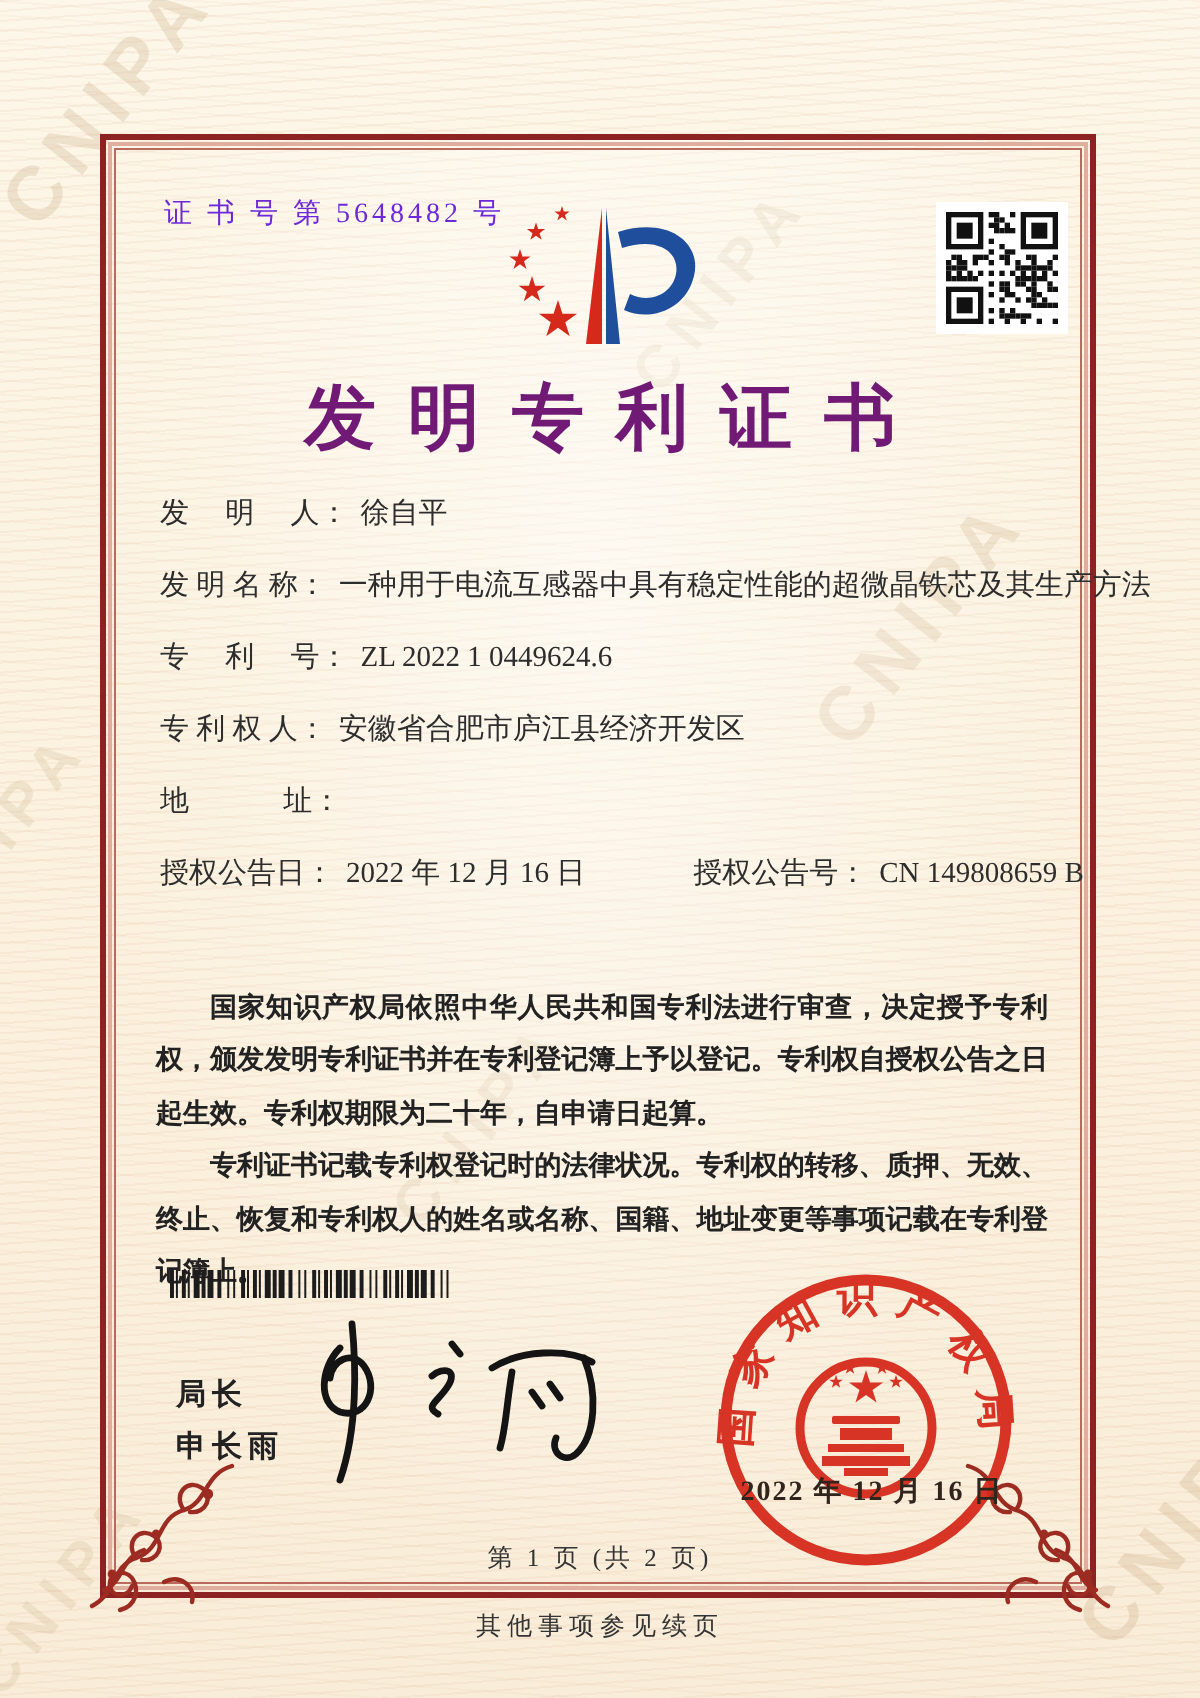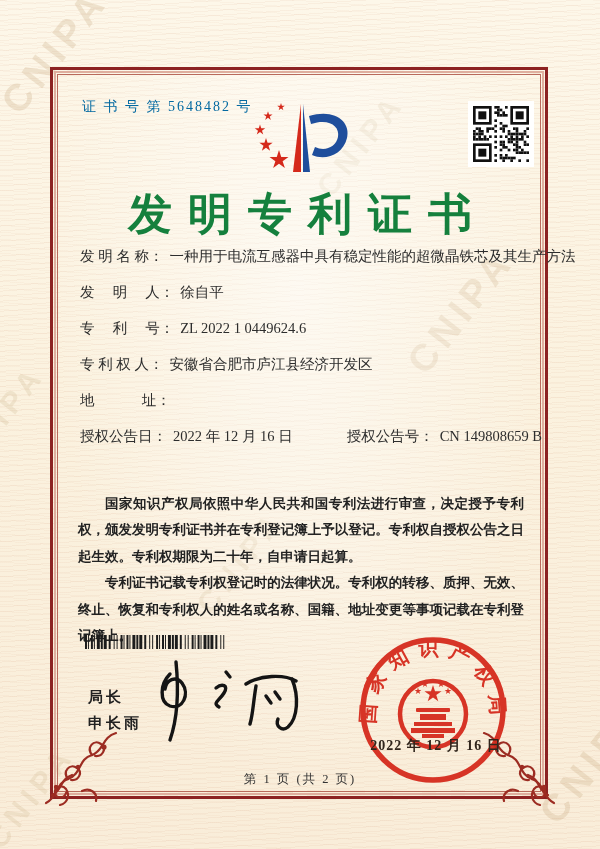--- a/index.html
+++ b/index.html
@@ -35,29 +35,29 @@
   .frame-inner2{
     position:absolute; inset:4px; border:1px solid #b96a5c; pointer-events:none;
   }
   .corner{ position:absolute; z-index:3; width:86px; height:86px; }
   .corner.bl{ left:38px; bottom:38px; }
   .corner.br{ right:38px; bottom:38px; transform:scaleX(-1); }
 
   
   .cert-no{
     position:absolute; left:82px; top:98px; font-size:14px; letter-spacing:2px;
-    color:#0369a1; z-index:4;
+    color:#6d28d9; z-index:4;
   }
   .logo{ position:absolute; left:233px; top:98px; width:140px; height:80px; z-index:4; }
   .qr{ position:absolute; left:468px; top:101px; width:66px; height:66px; background:#fff; padding:5px; z-index:4; }
   .qr svg{ width:100%; height:100%; display:block; }
   .title{
     position:absolute; left:0; right:0; top:185px; text-align:center;
-    font-size:44px; font-weight:700; letter-spacing:16px; text-indent:16px;
-    color:#15803d; z-index:4;
+    font-size:36px; font-weight:700; letter-spacing:16px; text-indent:16px;
+    color:#701a75; z-index:4;
   }
 
   
   .fields{ position:absolute; left:80px; top:247px; width:448px; z-index:4; }
   .frow{ display:flex; align-items:baseline; height:36px; font-size:14.5px; color:#2d2d2d; }
   .frow .lbl{ white-space:pre; }
   .frow .val{ margin-left:6px; white-space:nowrap; }
   .frow .pair2{ margin-left:54px; }
 
   
@@ -277,26 +277,26 @@
         <rect x="0" y="42" width="21" height="21" fill="#111"></rect>
         <rect x="3" y="45" width="15" height="15" fill="#fff"></rect>
         <rect x="6" y="48" width="9" height="9" fill="#111"></rect>
       </svg>
   </div>
 
   <div class="title">发明专利证书</div>
 
   <div class="fields">
     <div class="frow">
+      <span class="lbl">发　 明　 人：</span>
+      <span class="val">徐自平</span>
+    </div>
+    <div class="frow">
       <span class="lbl">发 明 名 称：</span>
       <span class="val">一种用于电流互感器中具有稳定性能的超微晶铁芯及其生产方法</span>
-    </div>
-    <div class="frow">
-      <span class="lbl">发　 明　 人：</span>
-      <span class="val">徐自平</span>
     </div>
     <div class="frow">
       <span class="lbl">专　 利　 号：</span>
       <span class="val">ZL 2022 1 0449624.6</span>
     </div>
     <div class="frow">
       <span class="lbl">专 利 权 人：</span>
       <span class="val">安徽省合肥市庐江县经济开发区</span>
     </div>
     <div class="frow">
@@ -394,14 +394,15 @@
       <rect x="-17" y="-2" width="34" height="4" rx="1"></rect>
       <rect x="-13" y="4" width="26" height="6"></rect>
       <rect x="-19" y="12" width="38" height="4"></rect>
       <rect x="-22" y="18" width="44" height="5"></rect>
       <rect x="-11" y="24" width="22" height="4"></rect>
     </g>
   </svg>
   <div class="seal-date">2022 年 12 月 16 日</div>
 
   <div class="page-num">第 1 页 (共 2 页)</div>
+  <div class="cont-note">其他事项参见续页</div>
 
 </div>
 
 </body></html>

